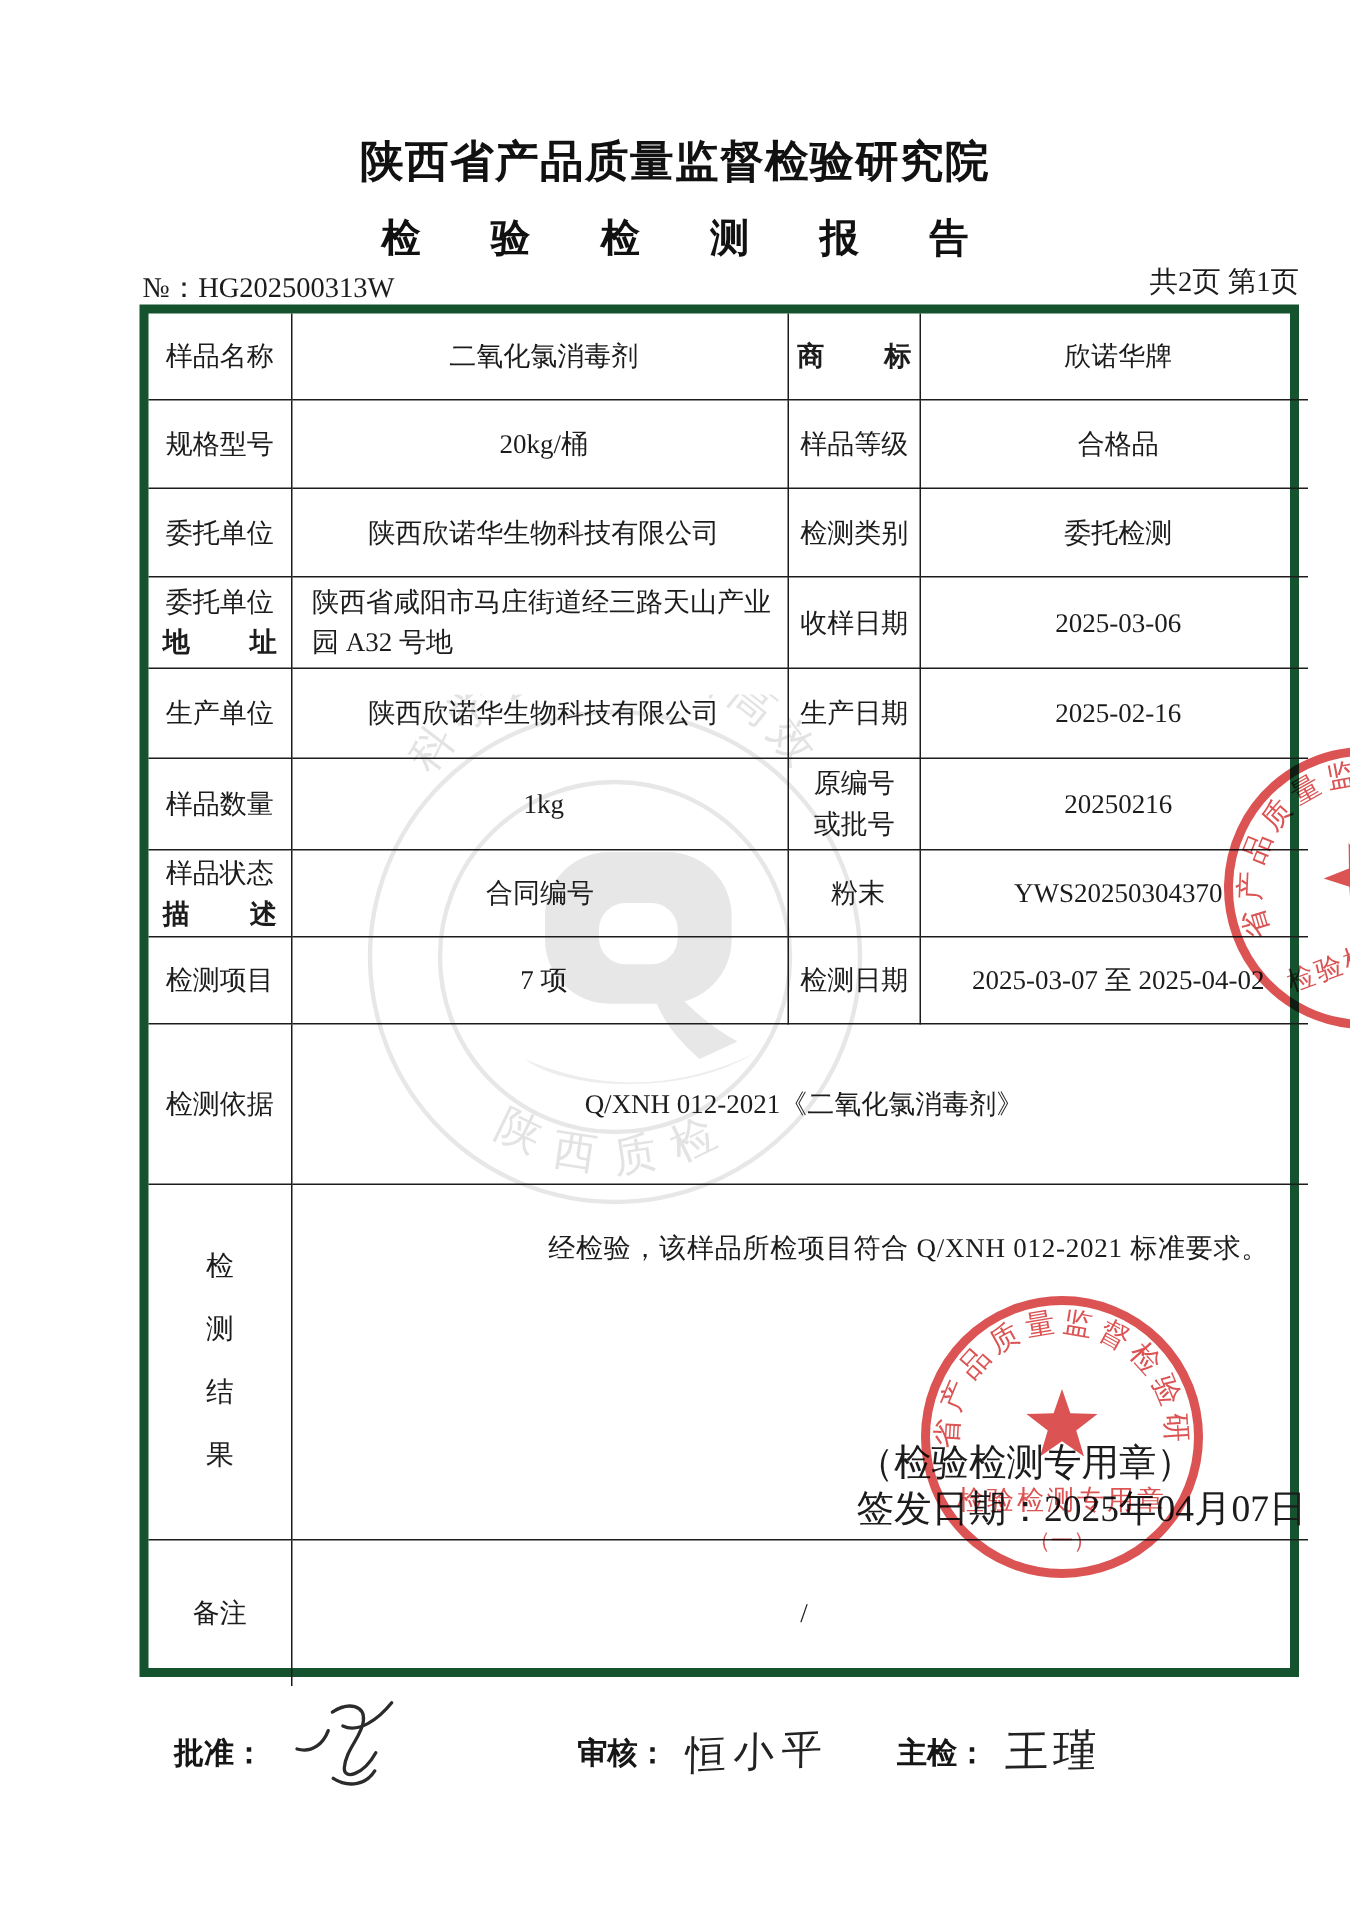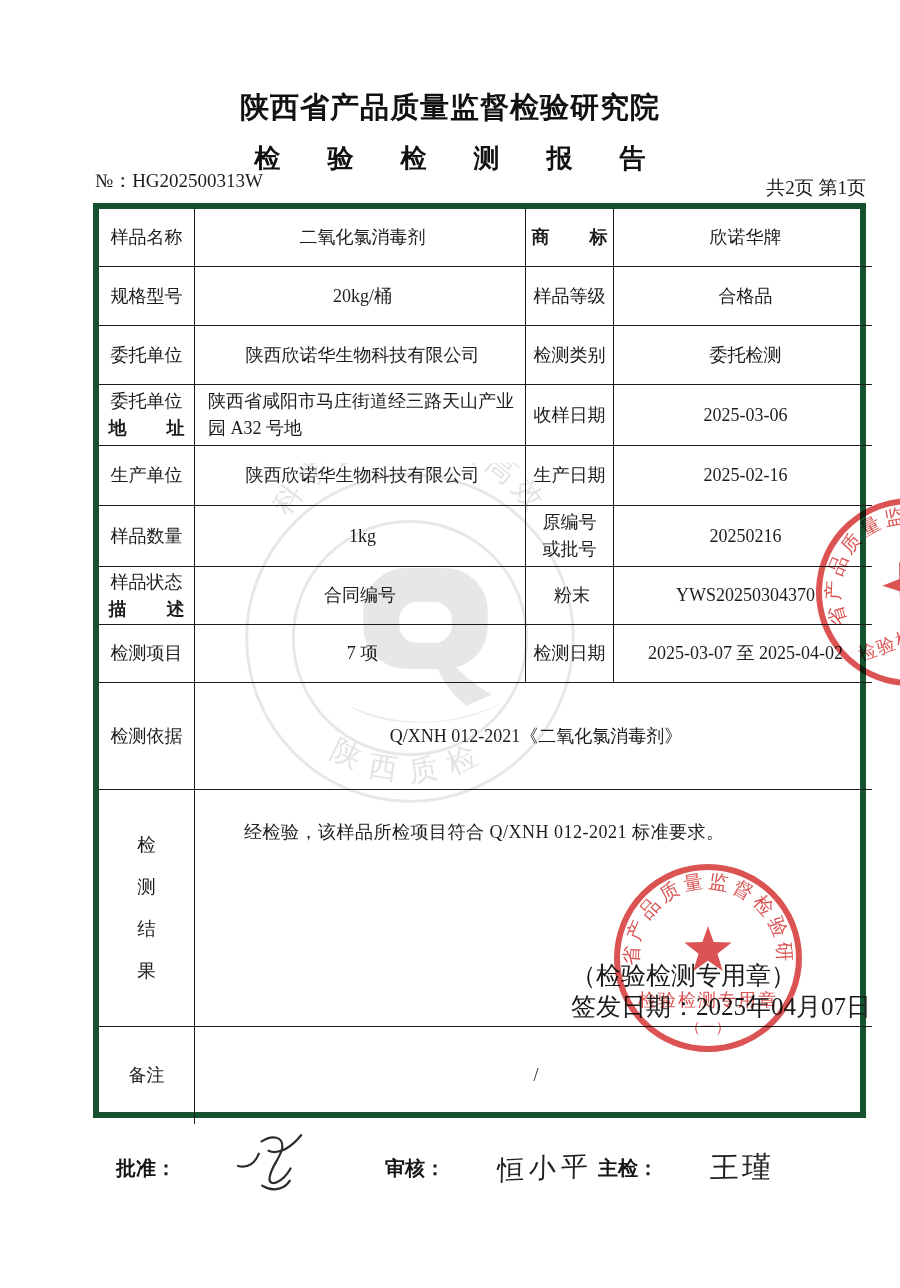--- a/index.html
+++ b/index.html
@@ -12,21 +12,21 @@
   .h-org {
     position:absolute; top:88px; left:0; width:100%; text-align:center;
     font-family:"DejaVu Sans","Liberation Sans",sans-serif;
     font-weight:700; font-size:29px; letter-spacing:1px; color:#111;
   }
   .h-title {
     position:absolute; top:141px; left:0; width:100%; text-align:center;
     font-family:"DejaVu Sans","Liberation Sans",sans-serif;
     font-weight:700; font-size:26px; letter-spacing:19px; text-indent:19px; color:#111;
   }
-  .meta-no   { position:absolute; left:95px;  top:168px; font-size:19px; }
+  .meta-no   { position:absolute; left:95px;  top:179px; font-size:19px; }
   .meta-page { position:absolute; right:34px; top:175px; font-size:19px; }
   
   .watermark { position:absolute; left:235px; top:463px; width:350px; height:350px; }
   
   .report-table {
     position:absolute; left:93px; top:203px; width:773px; height:915px;
     display:grid;
     grid-template-columns:96px 331px 88px 258px;
     grid-template-rows:58px 59px 59px 61px 60px 61px 58px 58px 107px 237px 97px;
     border:6px solid #14532d; background:transparent;
@@ -37,31 +37,31 @@
   }
   .cell.no-r { border-right:none; }
   .cell.no-b { border-bottom:none; }
   .lbl { justify-content:center; text-align:center; flex-direction:column; line-height:27px; }
   .val { justify-content:center; padding-left:13px; padding-right:8px; line-height:27px; }
   .span3 { grid-column:2 / 5; }
   .jw { display:inline-block; width:76px; text-align:justify; text-align-last:justify;font-weight:bold; }
   .vlbl { flex-direction:column; justify-content:center; gap:15px; font-size:18.5px; }
   .result-cell { position:relative; display:block; }
   .result-par {
-    position:absolute; left:13px; top:28px; right:10px;
-    text-indent:2em; font-size:18px; letter-spacing:.5px; line-height:28px;
+    position:absolute; left:13px; top:28px; right:26px;
+    text-indent:2em; font-size:18px; letter-spacing:.5px; line-height:28px;text-align:right;
   }
   .seal-block { position:absolute; left:376px; top:170px; font-size:25px; line-height:31px; }
   
   .stamp { position:absolute; mix-blend-mode:multiply; opacity:.88; }
   .stamp-main { left:608px; top:858px; width:200px; height:200px; }
   .stamp-edge { left:810px; top:492px; width:200px; height:200px; transform:rotate(-20deg); }
   
   .sig-row { position:absolute; left:0; top:1132px; width:100%; height:72px; }
-  .sig { position:absolute; display:flex; align-items:center; height:72px;gap:40px; }
+  .sig { position:absolute; display:flex; align-items:center; height:72px; }
   .sig-label {
     font-family:"DejaVu Sans","Liberation Sans",sans-serif;
     font-weight:700; font-size:20px; color:#161616;
   }
   .sig-approve { left:116px; } .sig-review { left:345px;margin-left:40px; } .sig-inspect { left:598px; }
   .handwrite {
     display:inline-block; margin-left:12px; font-size:27px; letter-spacing:5px;
     color:#222; transform:rotate(-3deg) skewX(-4deg); font-weight:500;
   }
   .handwrite.b { font-size:29px; transform:rotate(-1deg) skewX(-2deg); letter-spacing:3px; }

